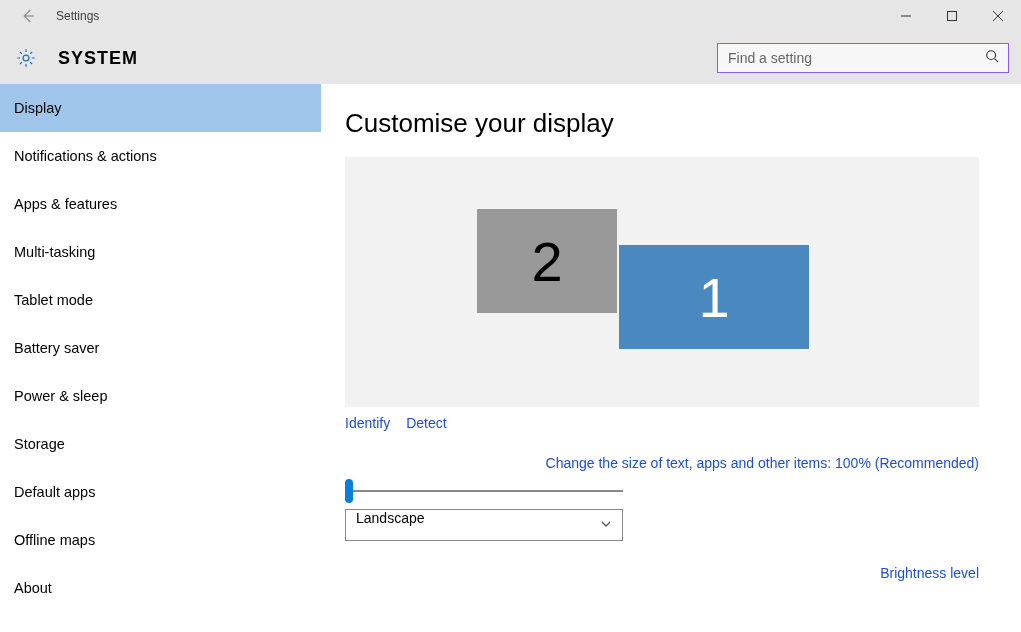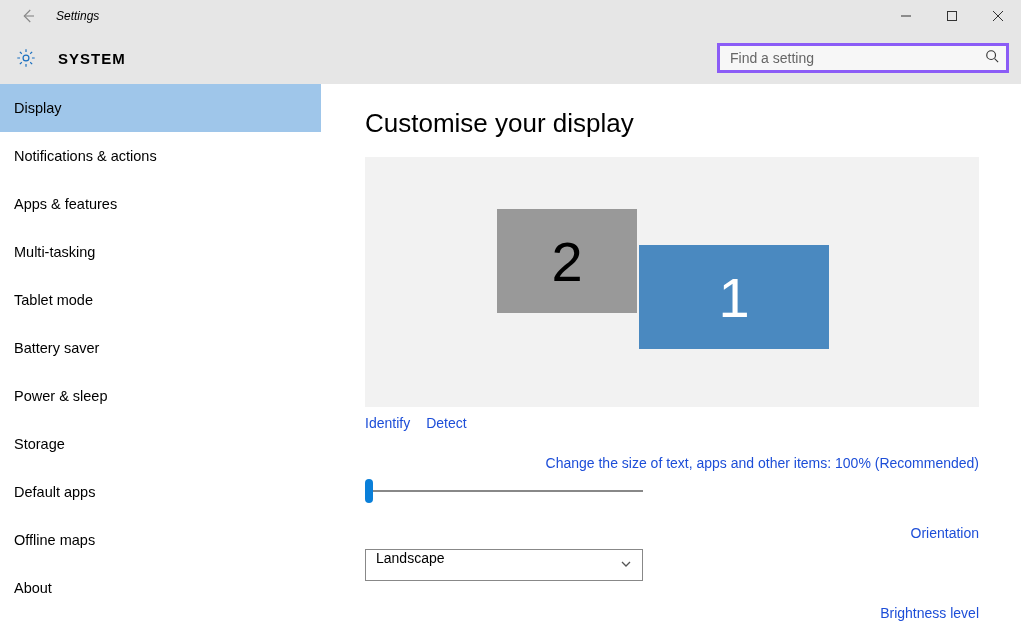--- a/index.html
+++ b/index.html
@@ -1,36 +1,36 @@
 <!DOCTYPE html>
 <html><head>
   <meta charset="utf-8">
   <style>
     * { margin: 0; padding: 0; box-sizing: border-box; font-family: "Segoe UI", Tahoma, sans-serif; }
     body { width: 1021px; height: 632px; background: #fff; overflow: hidden; color: #000; }
     
     .title-bar { height: 32px; background: #e6e6e6; display: flex; align-items: center; padding: 0 0 0 12px; }
     .back-btn { width: 32px; height: 32px; display: flex; align-items: center; justify-content: center; color: #666; cursor: default; }
     .back-btn svg { width: 18px; height: 18px; stroke: #888; }
-    .title-text { font-size: 12px; color: #000000; margin-left: 12px; font-style: italic; }
+    .title-text { font-size: 12px; color: #404040; margin-left: 12px; }
     .win-controls { margin-left: auto; display: flex; }
     .win-btn { width: 46px; height: 32px; display: flex; align-items: center; justify-content: center; }
     .win-btn svg { width: 10px; height: 10px; stroke: #333; stroke-width: 1; fill: none; }
 
     .header { height: 52px; background: #e6e6e6; display: flex; align-items: center; padding: 0 12px; }
     .gear { width: 28px; height: 28px; display: flex; align-items: center; justify-content: center; }
     .gear svg { width: 22px; height: 22px; stroke: #1a6fbf; fill: none; stroke-width: 1.3; }
-    .header-title { font-size: 15px; font-weight: 600; letter-spacing: 1px; margin-left: 18px; color: #000; }
+    .header-title { font-size: 18px; font-weight: 600; letter-spacing: 1px; margin-left: 18px; color: #000; }
     .search-wrap { margin-left: auto; position: relative; }
-    .search-input { width: 292px; height: 30px; border: 3px solid #8b5cf6; background: #f7f7f7; font-size: 14px; padding: 0 32px 0 10px; color: #666; }
+    .search-input { width: 292px; height: 30px; border: 1px solid #8b5cf6; background: #f7f7f7; font-size: 14px; padding: 0 32px 0 10px; color: #666; }
     .search-input::placeholder { color: #666; }
     .search-icon { position: absolute; right: 10px; top: 50%; transform: translateY(-50%); }
     .search-icon svg { width: 14px; height: 14px; stroke: #333; fill:none; stroke-width:1.3; }
 
-    .body { display: flex; height: calc(632px - 84px); gap: 20px; }
+    .body { display: flex; height: calc(632px - 84px); }
     .sidebar { width: 321px; background: #fff; }
     .sidebar-item { height: 48px; display: flex; align-items: center; padding: 0 14px; font-size: 14.5px; color: #000; cursor: default; }
     .sidebar-item.selected { background: #9fc6ea; }
 
     .main { flex: 1; padding: 24px 42px 0 24px; overflow: hidden; }
     .main h1 { font-size: 26px; font-weight: 400; margin-bottom: 18px; }
     
     .monitor-area { background: #f2f2f2; height: 250px; position: relative; }
     .mon2 { position: absolute; left: 132px; top: 52px; width: 140px; height: 104px; background: #999; color: #000; display:flex; align-items:center; justify-content:center; font-size: 56px; font-weight: 300; font-family: "Segoe UI Light","Segoe UI",sans-serif; }
     .mon1 { position: absolute; left: 274px; top: 88px; width: 190px; height: 104px; background: #4a89c0; color: #fff; display:flex; align-items:center; justify-content:center; font-size: 56px; font-weight: 300; font-family: "Segoe UI Light","Segoe UI",sans-serif; }
@@ -148,21 +148,20 @@
       <a>Identify</a>
       <a>Detect</a>
     </div>
 
     <div class="label">Change the size of text, apps and other items: 100% (Recommended)</div>
     <div class="slider">
       <div class="slider-track"></div>
       <div class="slider-thumb"></div>
     </div>
 
-    <div class="label">Orientation</div>
     <div class="select">
       <span>Landscape</span>
       <span class="select-chevron"><svg viewBox="0 0 12 12">
             <path d="M2 4 L6 8 L10 4"></path>
           </svg></span>
     </div>
 
     <div class="label">Brightness level</div>
   </div>
 </div>

